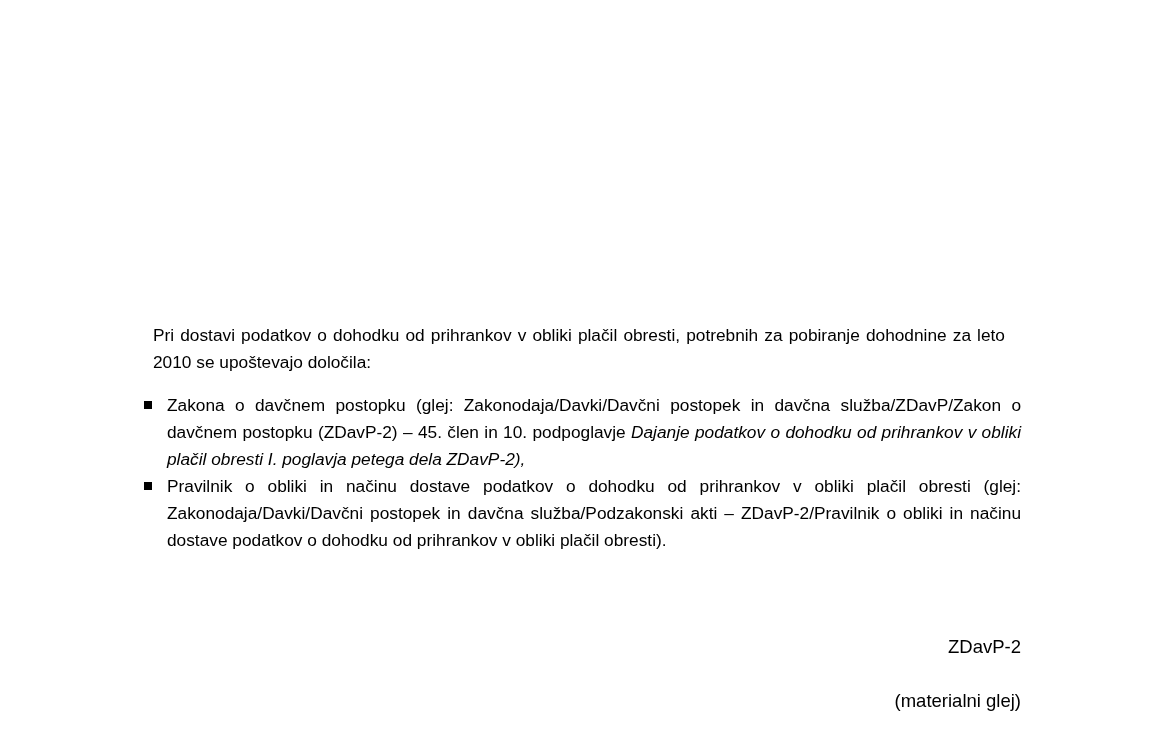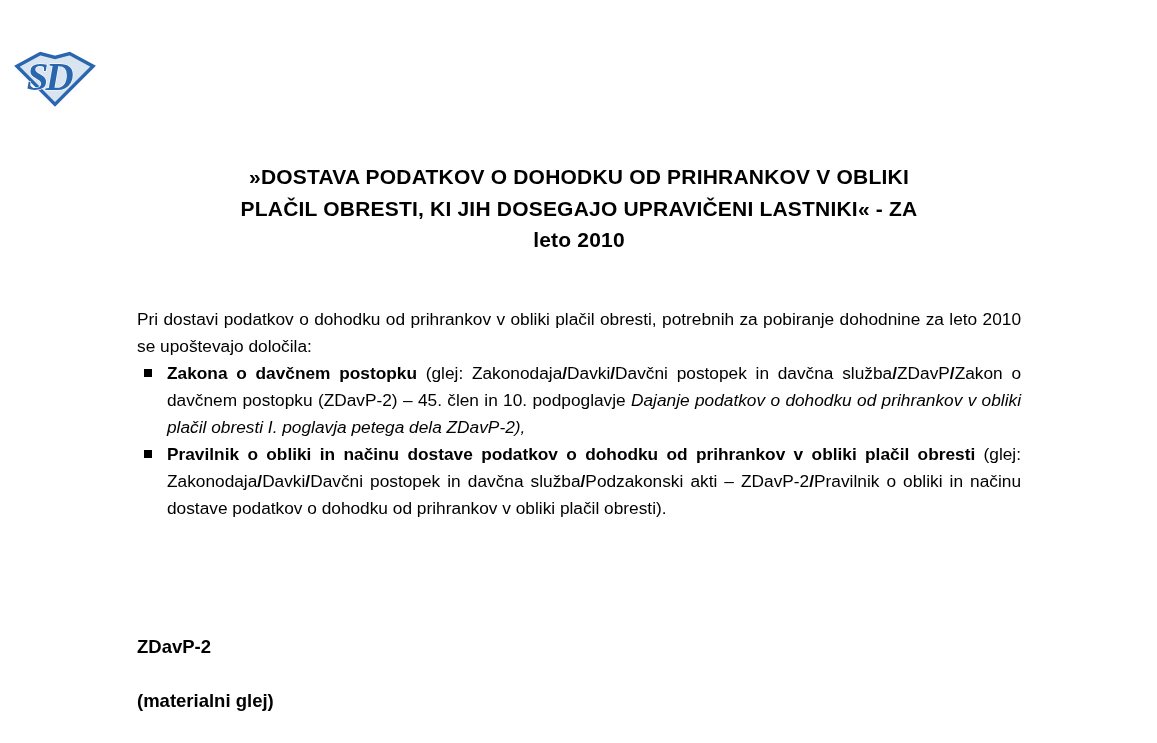--- a/index.html
+++ b/index.html
@@ -39,67 +39,58 @@
   }
   .content {
     position: absolute;
     top: 306px;
     left: 137px;
     width: 884px;
     font-size: 17.3px;
     line-height: 27px;
     text-align: justify;
   }
-  .intro { margin: 0; }
+  .intro { margin: 16px; }
   .bullet-list {
     list-style: none;
     margin: 0;
     padding: 0;
   }
   .bullet-list li {
     position: relative;
     padding-left: 30px;
   }
   .bullet-marker {
     position: absolute;
     left: 7px;
     top: 9px;
     width: 8px;
     height: 8px;
     background: #000000;
   }
-  .seg-b { font-weight: 700; }
+  .seg-b { font-weight: 400; }
   .seg-i { font-style: italic; }
   .footer {
     position: absolute;
     top: 633px;
     left: 137px;
     width: 884px;
-    text-align: left;
+    text-align: right;
     font-size: 18.5px;
-    font-weight: 700;
+    font-weight: 400;
     line-height: 27px;
   }
   .footer-gap { height: 27px; }
 </style>
 </head>
 <body>
 
 <div class="page">
 
-  <div class="logo">
-    <svg width="82" height="58" viewBox="0 0 84 58" xmlns="http://www.w3.org/2000/svg">
-      <polygon points="3,17 27,4 42,8 57,4 81,17 42,56" fill="#d9e4f1" stroke="#2a66ae" stroke-width="3.5" stroke-linejoin="miter"></polygon>
-      <text x="13" y="41" font-family="Liberation Serif, serif" font-size="40" font-weight="700" font-style="italic" fill="#2a66ae" stroke="#ffffff" stroke-width="1.2" letter-spacing="-3" paint-order="stroke">SD</text>
-    </svg>
-  </div>
 
-  <h1 class="title">»DOSTAVA PODATKOV O DOHODKU OD PRIHRANKOV V OBLIKI
-PLAČIL OBRESTI, KI JIH DOSEGAJO UPRAVIČENI LASTNIKI« - ZA
-leto 2010</h1>
 
   <div class="content">
     <p class="intro">Pri dostavi podatkov o dohodku od prihrankov v obliki plačil obresti, potrebnih za pobiranje dohodnine za leto 2010 se upoštevajo določila:</p>
 
     <ul class="bullet-list">
       <li>
         <span class="bullet-marker"></span>
         <span><span class="seg-b">Zakona o davčnem postopku</span><span class="seg-r"> (glej: Zakonodaja</span><span class="seg-b">/</span><span class="seg-r">Davki</span><span class="seg-b">/</span><span class="seg-r">Davčni postopek in davčna služba</span><span class="seg-b">/</span><span class="seg-r">ZDavP</span><span class="seg-b">/</span><span class="seg-r">Zakon o davčnem postopku (ZDavP-2) – 45. člen in 10. podpoglavje </span><span class="seg-i">Dajanje podatkov o dohodku od prihrankov v obliki plačil obresti I. poglavja petega dela ZDavP-2),</span></span>
       </li>
       <li>

